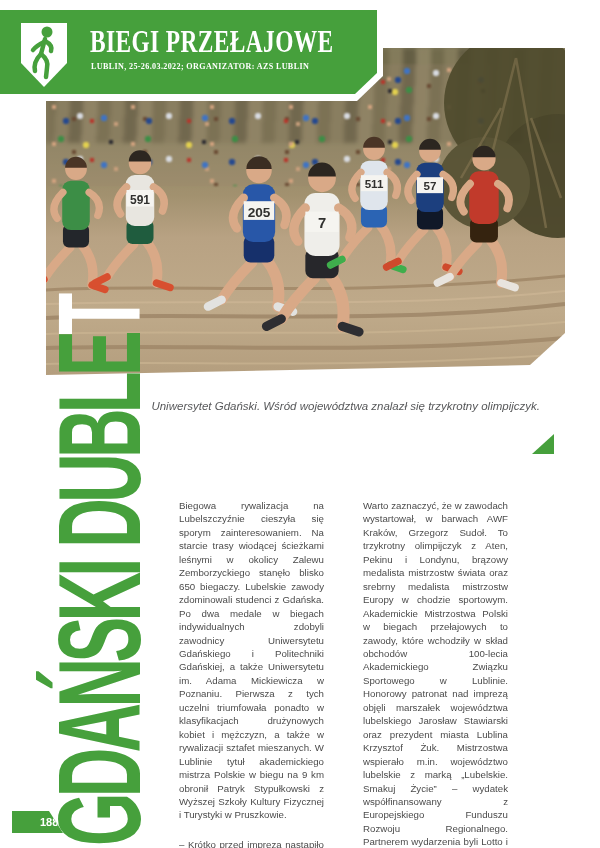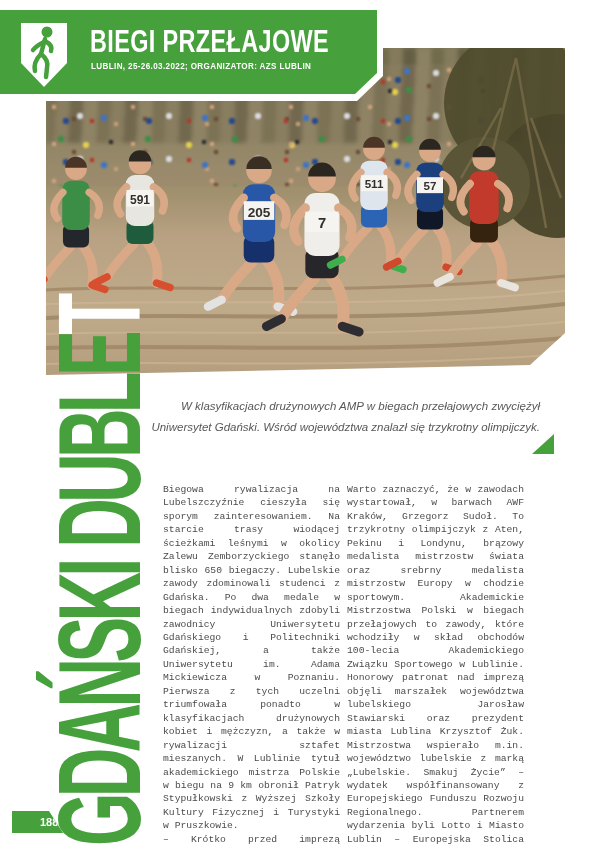--- a/index.html
+++ b/index.html
@@ -3,21 +3,21 @@
 <meta charset="utf-8">
 <style>
   html,body{margin:0;padding:0;background:#e8e8e8;}
   #page{position:relative;width:600px;height:848px;background:#ffffff;overflow:hidden;
         font-family:"Liberation Sans",sans-serif;}
 
   
   .banner-stroke{position:absolute;left:0;top:0;width:600px;height:110px;background:#ffffff;
     clip-path:polygon(0 10px,383px 10px,383px 76px,357px 101px,0 101px);z-index:4;}
   .banner{position:absolute;left:0;top:0;width:591px;height:100px;background:#46a03c;
-    clip-path:polygon(0 10px,377px 10px,377px 73px,355px 94px,0 94px);z-index:5;}
+    clip-path:polygon(0 10px,377px 10px,377px 73px,355px 94px,0 94px);z-index:5;font-family:Liberation Serif, serif;}
   .logo{position:absolute;left:19px;top:21px;width:50px;height:68px;}
   .hdr-title{position:absolute;left:90px;top:24px;color:#fff;font-weight:bold;font-size:30px;
     letter-spacing:.5px;transform:scale(.78,1.02);transform-origin:0 0;white-space:nowrap;}
   .hdr-sub{position:absolute;left:91px;top:61px;color:#fff;font-weight:bold;font-size:9px;
     letter-spacing:.4px;transform:scaleX(.9);transform-origin:0 0;white-space:nowrap;}
 
   
   .photo{position:absolute;left:46px;top:48px;width:519px;height:327px;z-index:2;
     clip-path:polygon(0 0,519px 0,519px 285px,484px 317px,0 327px);
     background:linear-gradient(#827c5c 0%,#8f8765 28%,#a2916f 45%,#b8a283 58%,#bfaa8a 80%,#b49e7e 100%);}
@@ -48,21 +48,21 @@
 
   
   .lead{position:absolute;top:396px;right:60px;width:430px;text-align:right;z-index:3;
     font-style:italic;font-size:11.5px;line-height:21px;color:#57585a;}
   .lead-tri{position:absolute;left:532px;top:434px;width:22px;height:20px;background:#46a03c;
     clip-path:polygon(100% 0,100% 100%,0 100%);}
 
   
   .article{position:absolute;left:163px;top:483px;width:361px;display:flex;gap:7px;z-index:3;}
   .col{width:177px;}
-  .col p{margin:0;font-size:9.7px;line-height:13.45px;text-align:justify;color:#4b4b4b;font-family:Liberation Mono, monospace;}
+  .col p{margin:16px;font-size:9.7px;line-height:13.45px;text-align:justify;color:#4b4b4b;}
 
   
   .pagenum{position:absolute;left:12px;top:811px;width:60px;height:22px;background:#46a03c;z-index:6;
     clip-path:polygon(0 0,37px 0,51px 22px,0 22px);color:#fff;font-weight:bold;font-size:11px;
     line-height:22px;padding-left:28px;box-sizing:border-box;}
 </style>
 </head>
 <body>
 
 <div id="page">
@@ -190,21 +190,20 @@
       </g>
       <circle cx="28" cy="11" r="5.5" fill="#46a03c"></circle>
     </svg>
     <div class="hdr-title">BIEGI PRZEŁAJOWE</div>
     <div class="hdr-sub">LUBLIN, 25-26.03.2022; ORGANIZATOR: AZS LUBLIN</div>
   </div>
 
   <div class="vtitle"><span class="vg">GDAŃSKI DUBLE</span><span class="vw">T</span></div>
 
   <div class="lead">
-    <div>W klasyfikacjach drużynowych AMP w biegach przełajowych zwyciężył</div>
     <div>Uniwersytet Gdański. Wśród województwa znalazł się trzykrotny olimpijczyk.</div>
   </div>
   <div class="lead-tri"></div>
 
   <div class="article">
     <div class="col">
       <p>Biegowa rywalizacja na Lubelszczyźnie cieszyła się sporym zainteresowaniem. Na starcie trasy wiodącej ścieżkami leśnymi w okolicy Zalewu Zemborzyckiego stanęło blisko 650 biegaczy. Lubelskie zawody zdominowali studenci z Gdańska. Po dwa medale w biegach indywidualnych zdobyli zawodnicy Uniwersytetu Gdańskiego i Politechniki Gdańskiej, a także Uniwersytetu im. Adama Mickiewicza w Poznaniu. Pierwsza z tych uczelni triumfowała ponadto w klasyfikacjach drużynowych kobiet i mężczyzn, a także w rywalizacji sztafet mieszanych. W Lublinie tytuł akademickiego mistrza Polskie w biegu na 9 km obronił Patryk Stypułkowski z Wyższej Szkoły Kultury Fizycznej i Turystyki w Pruszkowie.</p>
       <p>– Krótko przed imprezą nastąpiło przeniesienie mistrzostw z Chełma do Lublina, ale myślę, że podołaliśmy wyzwaniu – mówił Paweł Danielczuk, jeden z organizatorów Akademickich Mistrzostw Polski w biegach przełajowych. – Wystartowało blisko 650 uczestników z 62 uczelni, czyli więcej niż przed rokiem. Trasa nie</p>
     </div>
     <div class="col">

